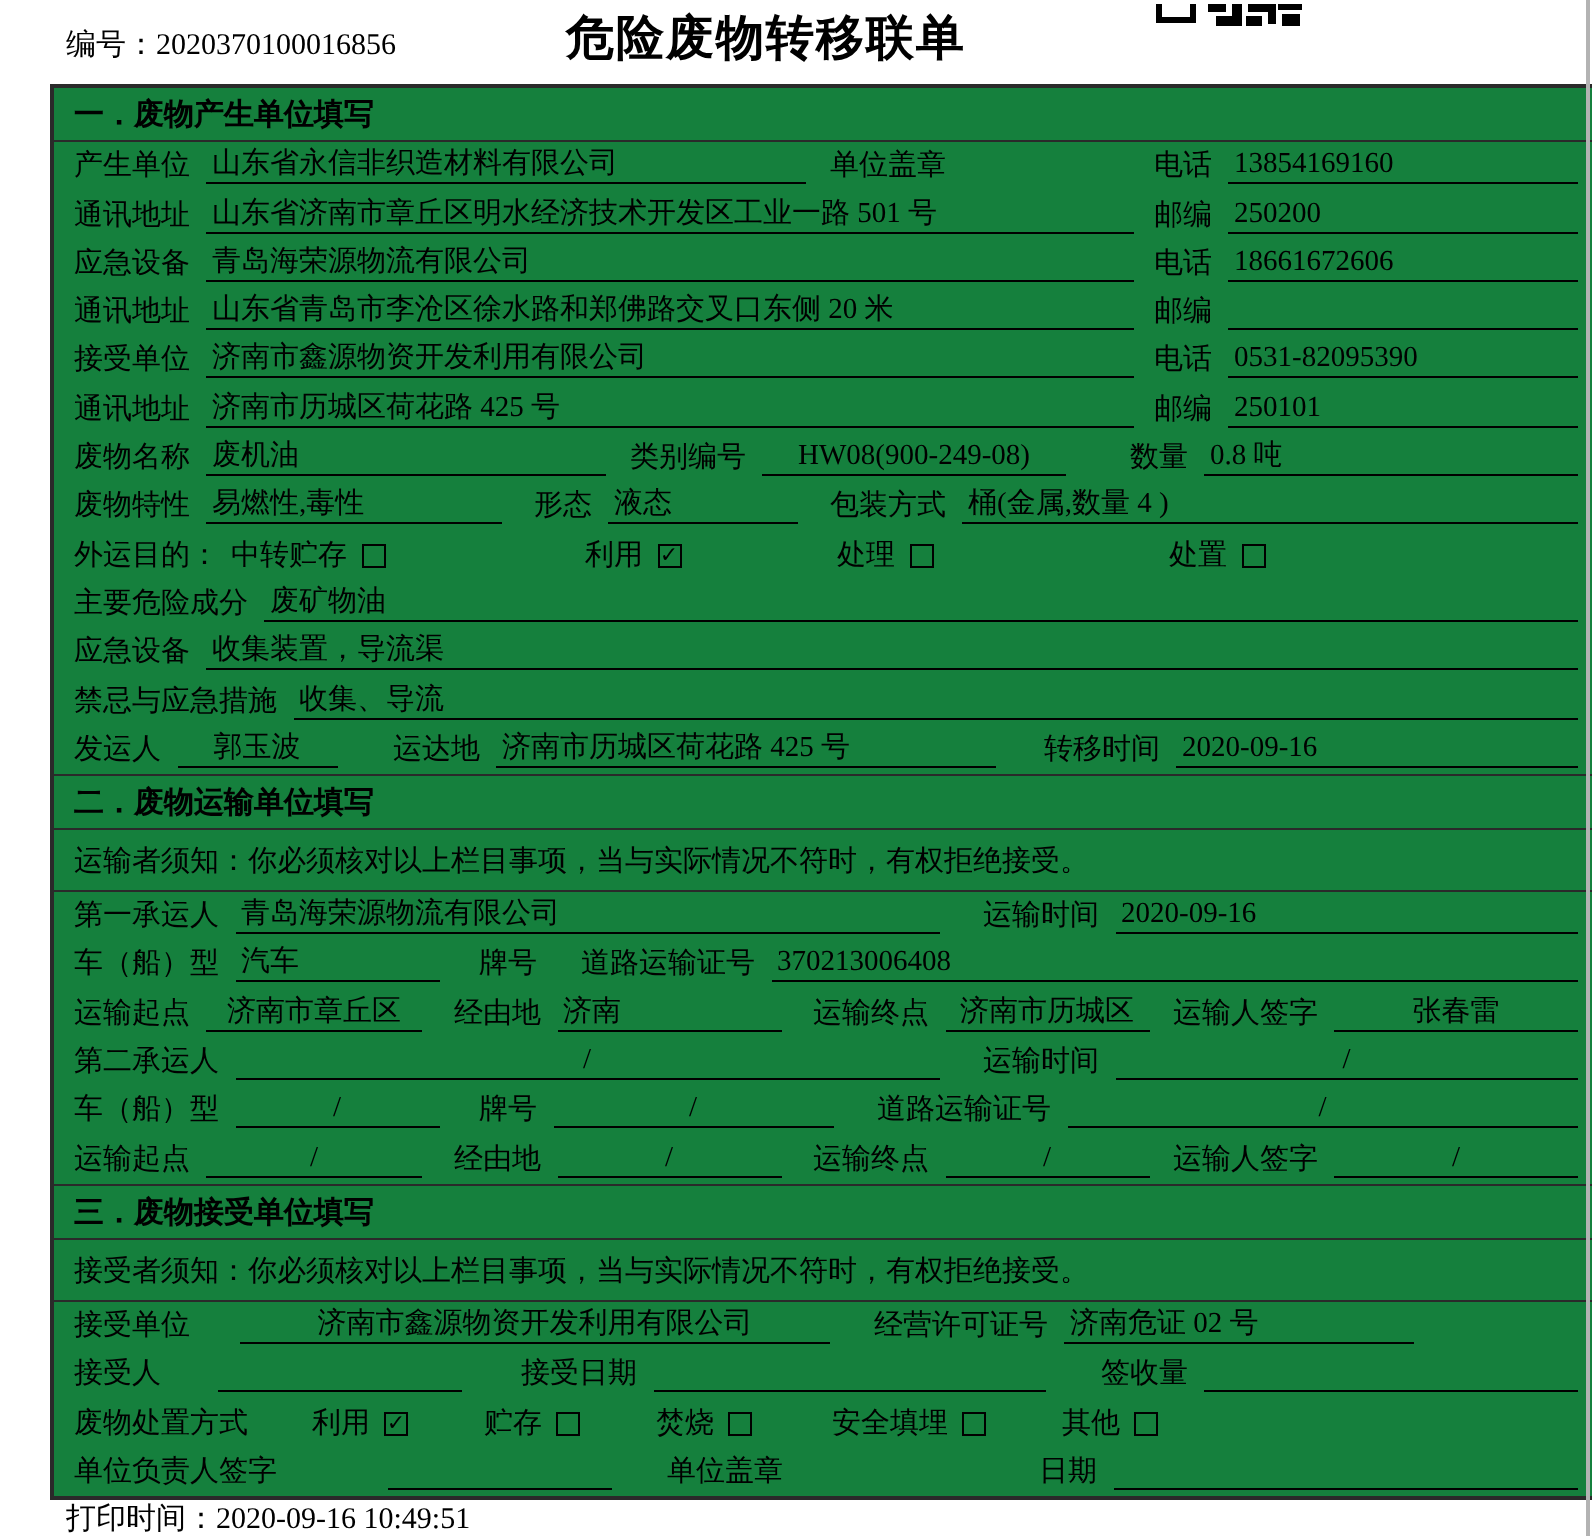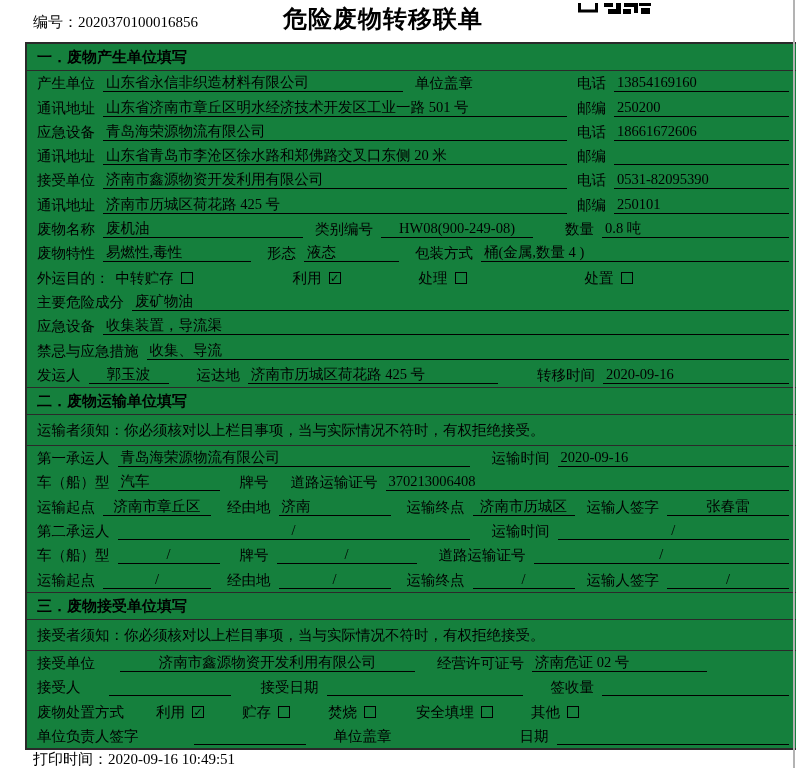--- a/index.html
+++ b/index.html
@@ -165,21 +165,21 @@
     <div class="row">
       <span class="lbl">禁忌与应急措施</span>
       <span class="val grow">收集、导流</span>
     </div>
 
     <div class="row">
       <span class="lbl">发运人</span>
       <span class="val ctr" style="width:80px">郭玉波</span>
       <span class="lbl" style="margin-left:28px">运达地</span>
       <span class="val" style="width:250px">济南市历城区荷花路 425 号</span>
-      <span class="lbl" style="margin-left:39px">转移时间</span>
+      <span class="lbl" style="margin-left:24px">转移时间</span>
       <span class="val grow">2020-09-16</span>
     </div>
 
     <div class="sec-title mid">二．废物运输单位填写</div>
     <div class="notice">运输者须知：你必须核对以上栏目事项，当与实际情况不符时，有权拒绝接受。</div>
 
     <div class="row">
       <span class="lbl">第一承运人</span>
       <span class="val" style="width:352px">青岛海荣源物流有限公司</span>
       <span class="lbl" style="margin-left:22px">运输时间</span>

